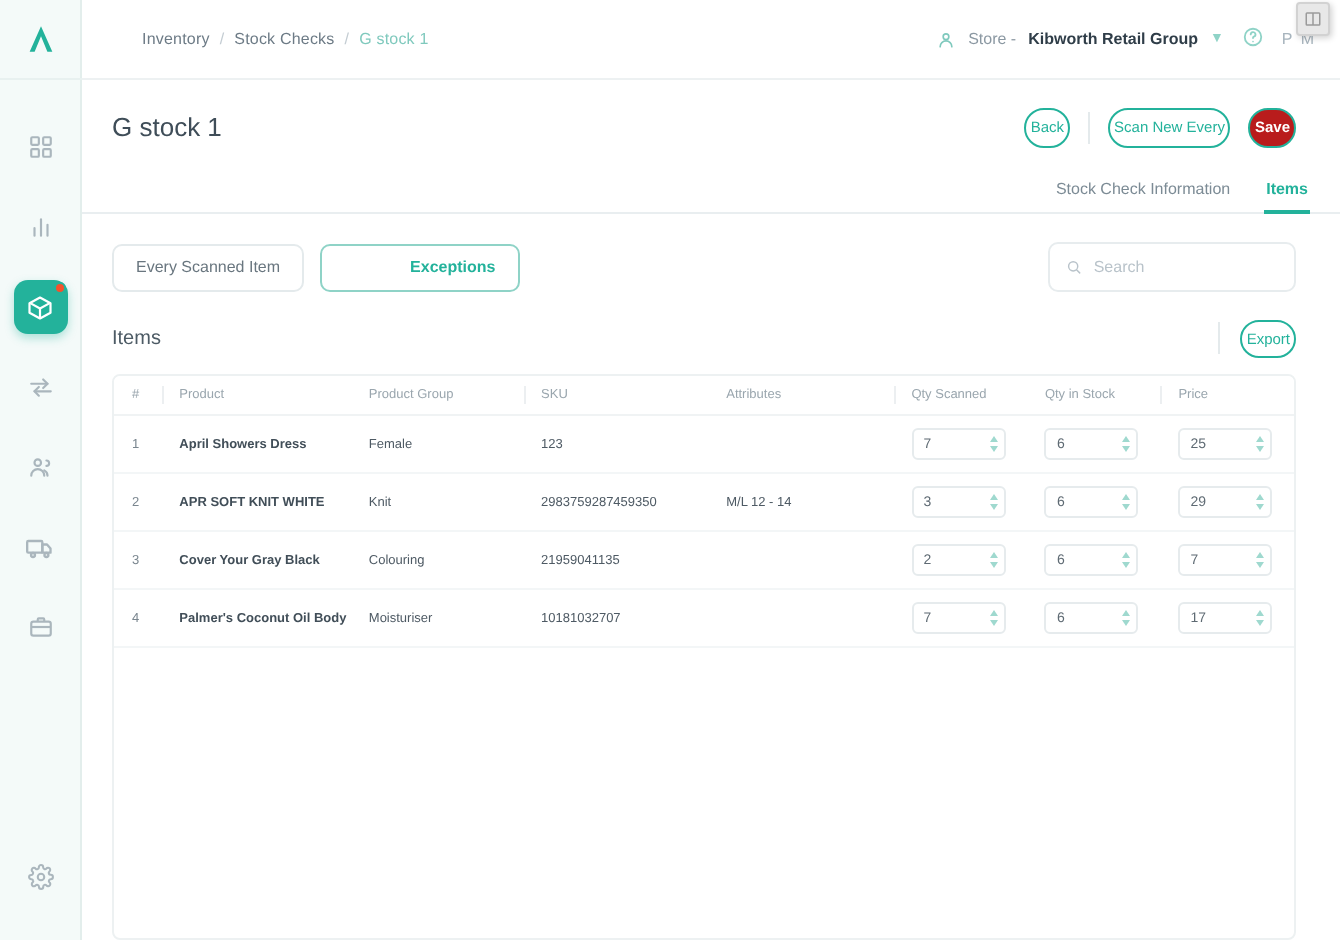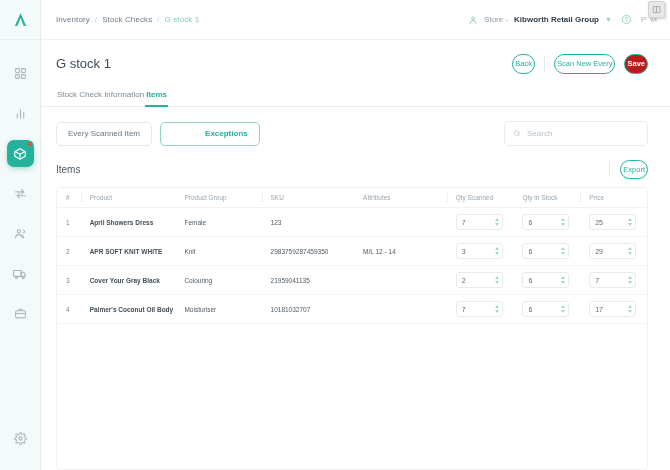--- a/index.html
+++ b/index.html
@@ -41,21 +41,21 @@
 
   
   .main { flex: 1; display: flex; flex-direction: column; height: 470px; background:#fff; }
 
   
   .topbar {
     height: 40px; display: flex; align-items: center;
     padding: 0 12px 0 15px; border-bottom: 1px solid #edf1f2;
     flex: 0 0 40px;
   }
-  .breadcrumb { display: flex; align-items: flex-start; gap: 5px; font-size: 8px; color: #6d7b86; letter-spacing:.1px; }
+  .breadcrumb { display: flex; align-items: flex-start; gap: 5px; font-size: 8px; color: #6d7b86; letter-spacing:.1px;margin-left:15px; }
   .crumb { cursor: pointer; }
   .crumb-sep { color: #c3ccd2; }
   .crumb.current { color: #7fc9bd; }
   .topbar-right { margin-left: auto; display: flex; align-items: center; gap: 9px; }
   .store-select {
     display: flex; align-items: center; gap: 6px;
     font-size: 8px; color: #5b6a74; cursor: pointer;
   }
   .store-select .label-muted { color: #8b98a2; }
   .store-select .store-name { font-weight: bold; color: #2f3d48; }
@@ -80,39 +80,40 @@
   .btn {
     font-size: 7.5px; border-radius: 11px; padding: 5px 2px;
     cursor: pointer; white-space: nowrap; line-height: 1;
   }
   .btn-outline { background: #fff; border: 1px solid #23b29b; color: #23b29b; }
   .btn-solid { background: #b91c1c; border: 1px solid #23b29b; color: #fff; font-weight: bold; }
   .vdiv { width: 1px; height: 16px; background: #e4eaec; }
 
   
   .tabs {
-    display: flex; gap: 0; padding: 0 15px;
+    display: flex; gap: 16px; padding: 0 15px;
     border-bottom: 1px solid #e9eef0;
+    justify-content: flex-end;
   }
   .tab {
     font-size: 8px; color: #7c8b95; padding: 6px 1px 6px;
     cursor: pointer; border-bottom: 2px solid transparent; margin-bottom: -1px;
   }
   .tab.active { color: #23b29b; font-weight: bold; border-bottom-color: #23b29b; }
 
   
   .filter-row { display: flex; align-items: flex-end; padding: 14px 22px 0 15px; }
   .pill {
     font-size: 8px; color: #69767f; background: #fff;
     border: 1px solid #e4eaec; border-radius: 5px;
     padding: 7px 11px; margin-right: 8px; cursor: pointer; line-height: 1;
   }
   .pill.active { color: #23b29b; border-color: #8fd3c7; font-weight: bold; padding-left: 44px; }
   .search-box {
-    margin-left: auto; width: 144px; height: 25px;
+    margin-left: auto; width: 124px; height: 25px;
     border: 1px solid #e7ecee; border-radius: 5px;
     display: flex; align-items: center; gap: 6px; padding: 0 8px;
     background: #fff;
   }
   .search-box input {
     border: none; outline: none; font-size: 8px; color: #55636d;
     font-family: "Liberation Sans", sans-serif; width: 100%; background: transparent;
   }
   .search-box input::placeholder { color: #b9c3ca; }
 

